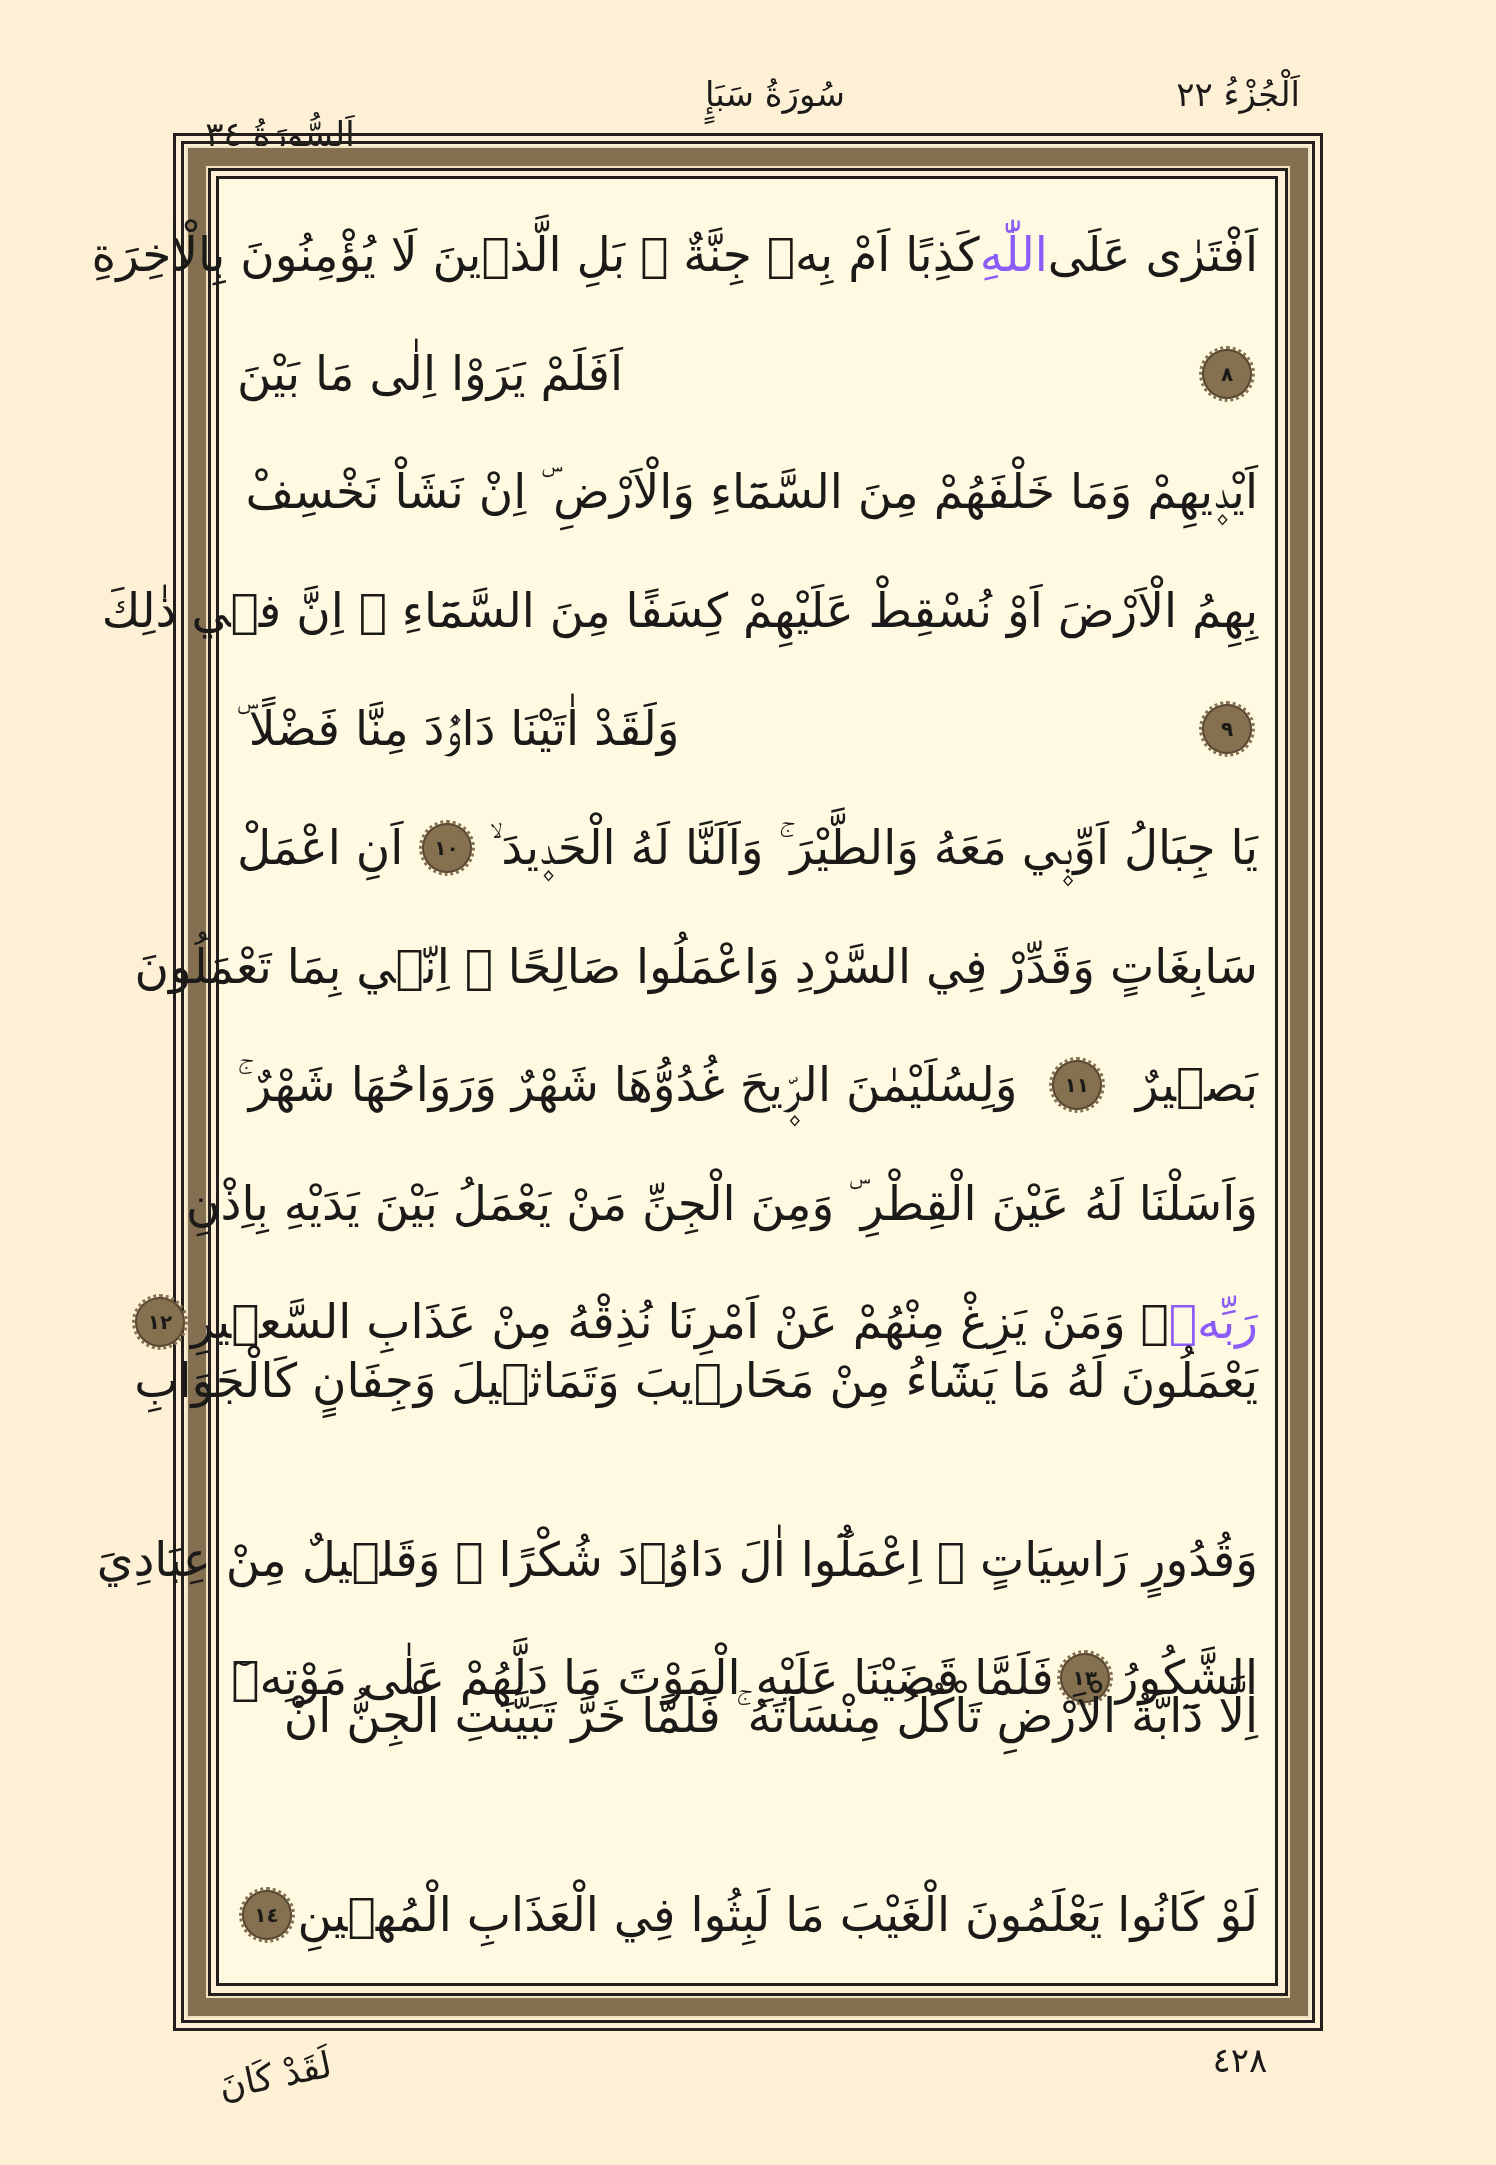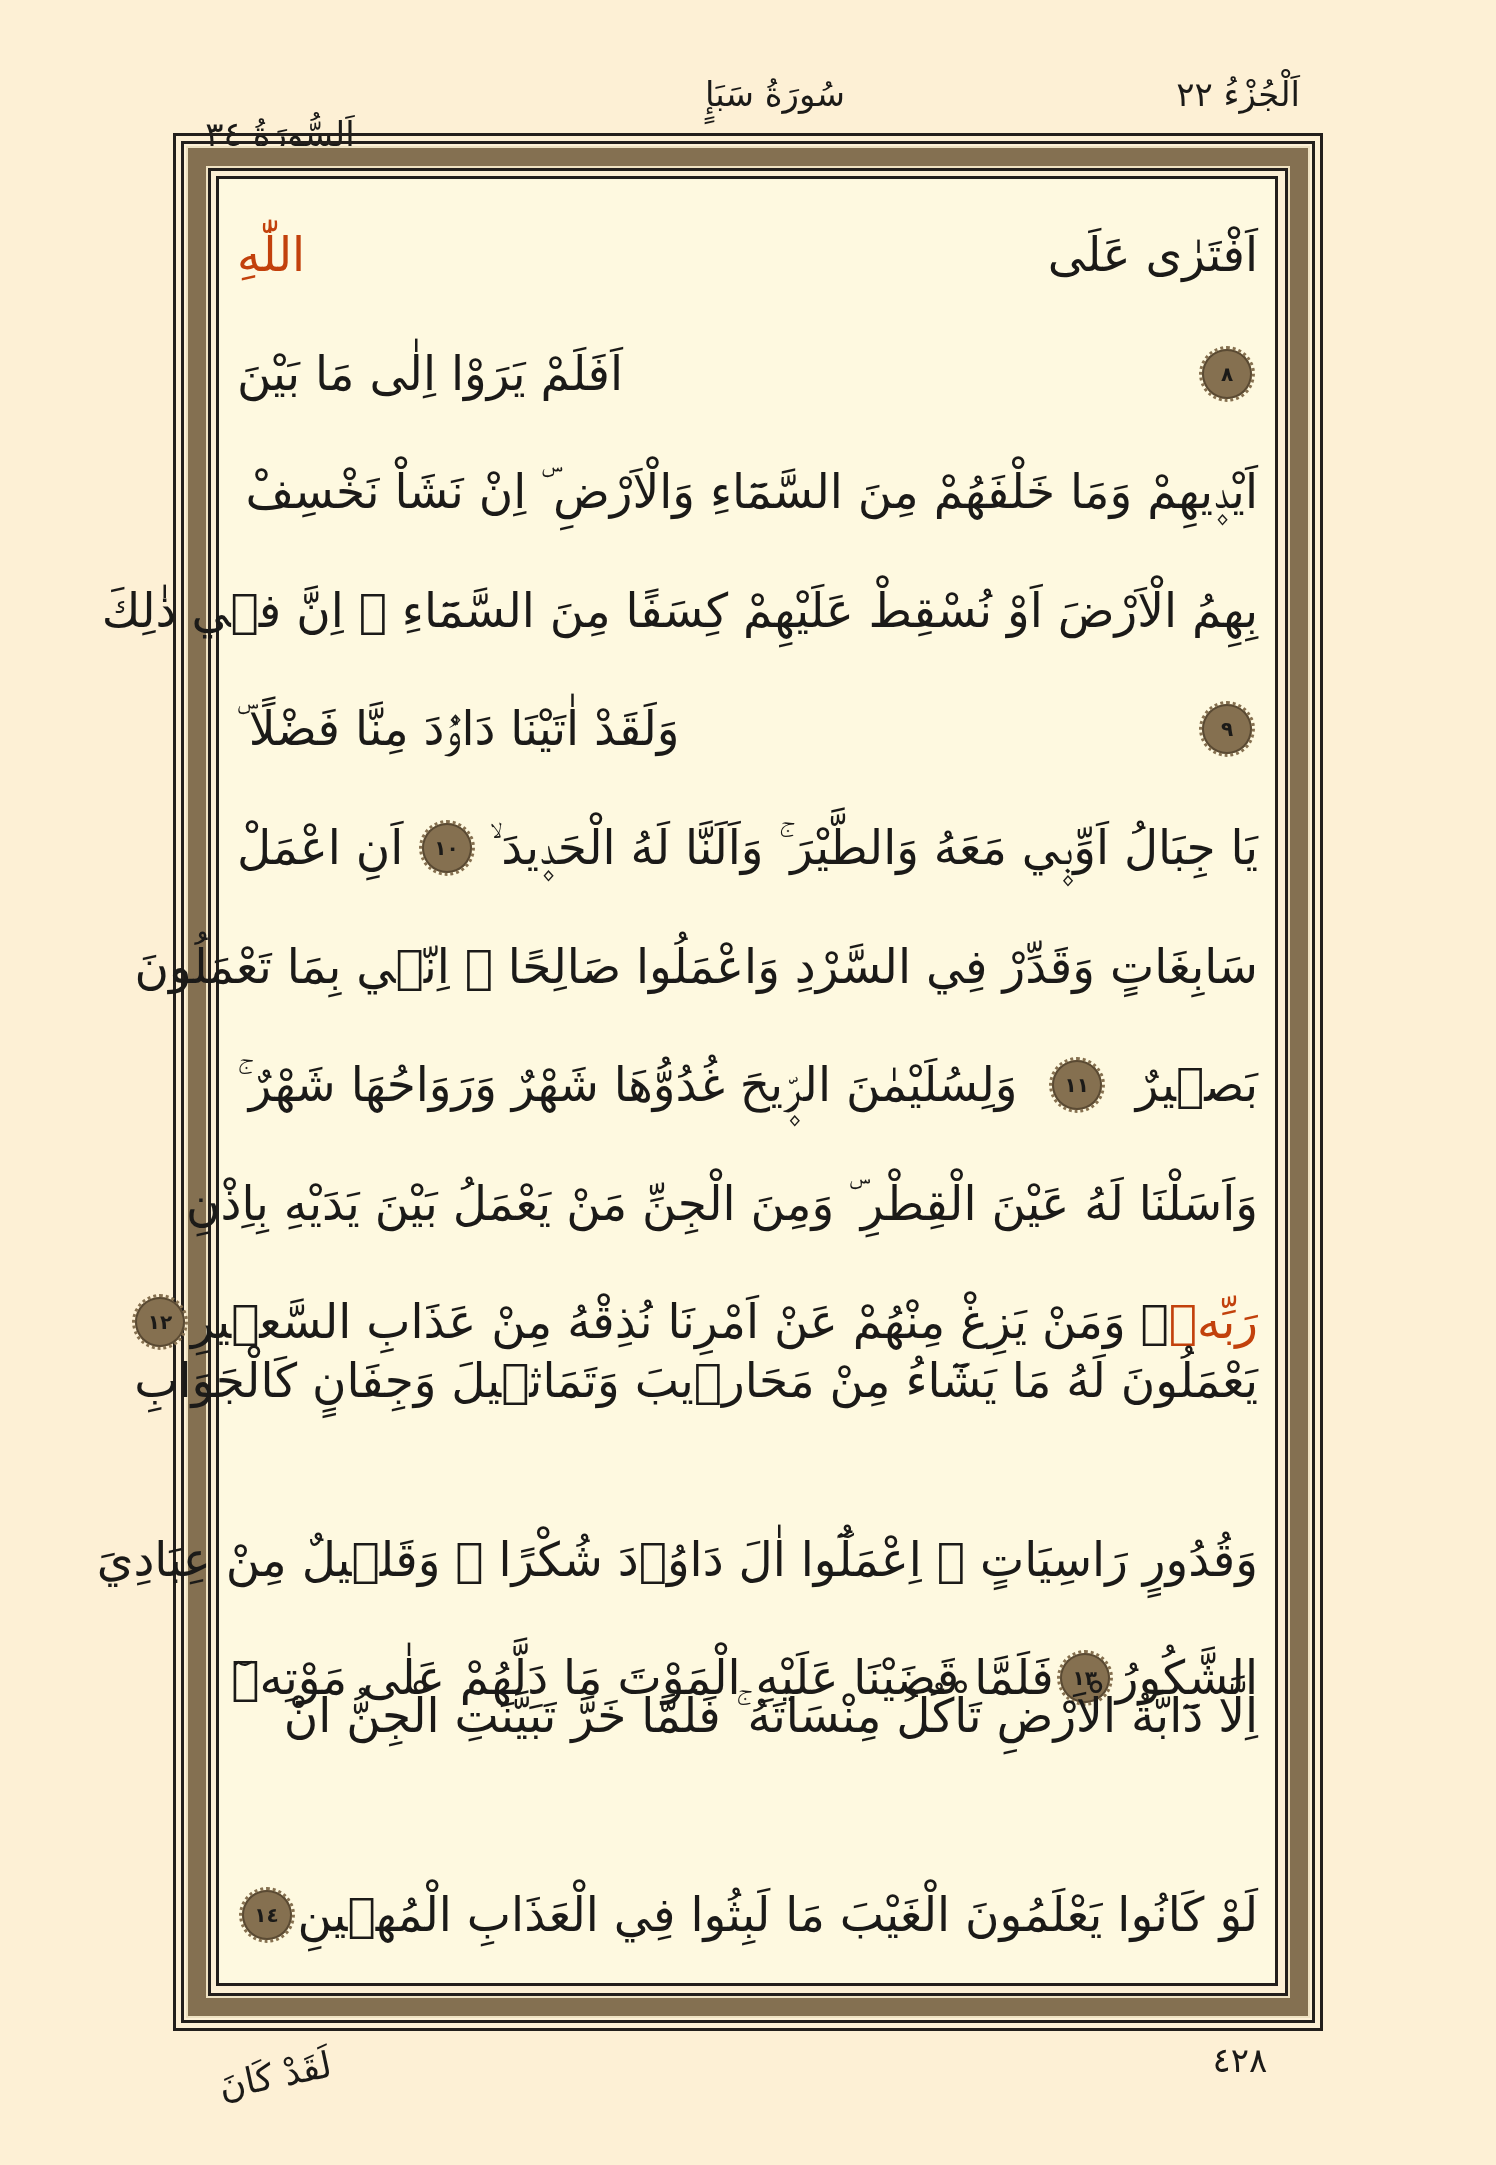--- a/index.html
+++ b/index.html
@@ -75,21 +75,21 @@
     font-size: 47px;
     white-space: nowrap;
     font-family: "DejaVu Sans", sans-serif;
     color: #1b1a18;
     display: flex;
     flex-direction: row;
     justify-content: space-between;
     align-items: center;
   }
   .seg { display: inline-block; white-space: nowrap; }
-  .seg.red { color: #c2410c; }
+  .seg.red { color: #8b5cf6; }
   .marker {
     display: inline-flex;
     align-items: center;
     justify-content: center;
     width: 50px; height: 50px;
     flex: 0 0 50px;
     border-radius: 50%;
     background: #857050;
     box-shadow: 0 0 0 2px #5a4a33 inset;
     color: #1b1a18;
@@ -135,20 +135,21 @@
 <div class="frame-line f2"></div>
 <div class="band"></div>
 <div class="band-inner-light"></div>
 <div class="frame-line f3"></div>
 <div class="frame-line f4"></div>
 
 <div class="textblock" id="textblock">
     <div class="qline" style="top: 0px;">
       <span class="seg">اَفْتَرٰى عَلَى</span>
       <span class="seg red">اللّٰهِ</span>
+      <span class="seg">كَذِبًا اَمْ بِه۪ جِنَّةٌ ۜ بَلِ الَّذ۪ينَ لَا يُؤْمِنُونَ بِالْاٰخِرَةِ</span>
     </div>
     <div class="qline" style="top: 118.6px;">
       <span class="marker">٨</span>
       <span class="seg">اَفَلَمْ يَرَوْا اِلٰى مَا بَيْنَ</span>
     </div>
     <div class="qline" style="top: 237.2px;">
       <span class="seg">اَيْد۪يهِمْ وَمَا خَلْفَهُمْ مِنَ السَّمَٓاءِ وَالْاَرْضِ ۜ اِنْ نَشَاْ نَخْسِفْ</span>
     </div>
     <div class="qline" style="top: 355.8px;">
       <span class="seg">بِهِمُ الْاَرْضَ اَوْ نُسْقِطْ عَلَيْهِمْ كِسَفًا مِنَ السَّمَٓاءِ ۜ اِنَّ ف۪ي ذٰلِكَ</span>

